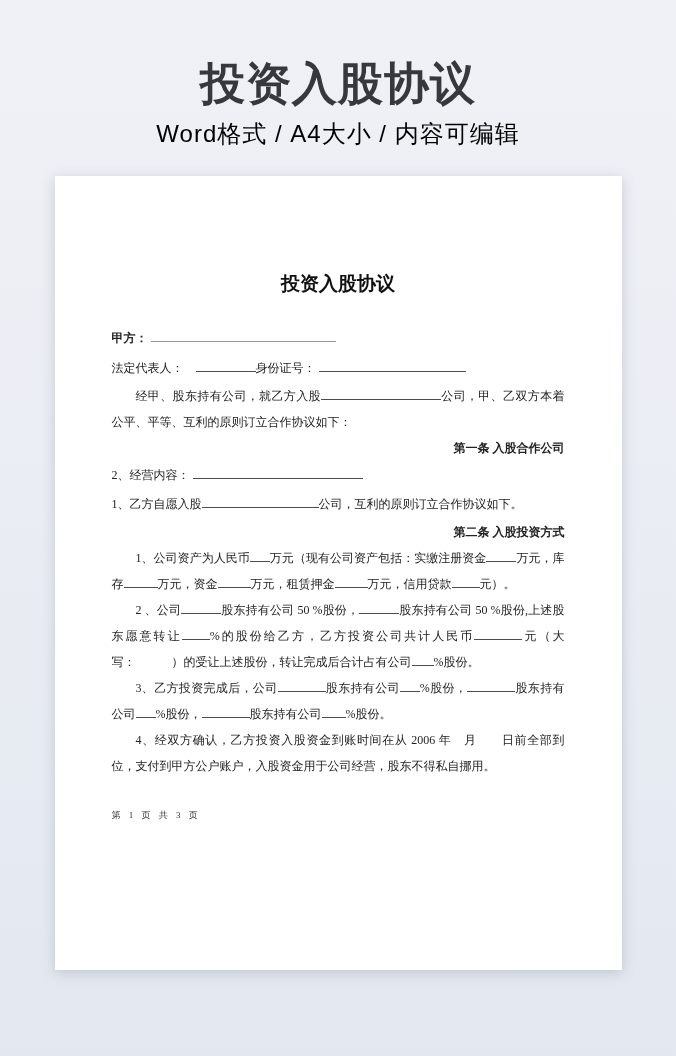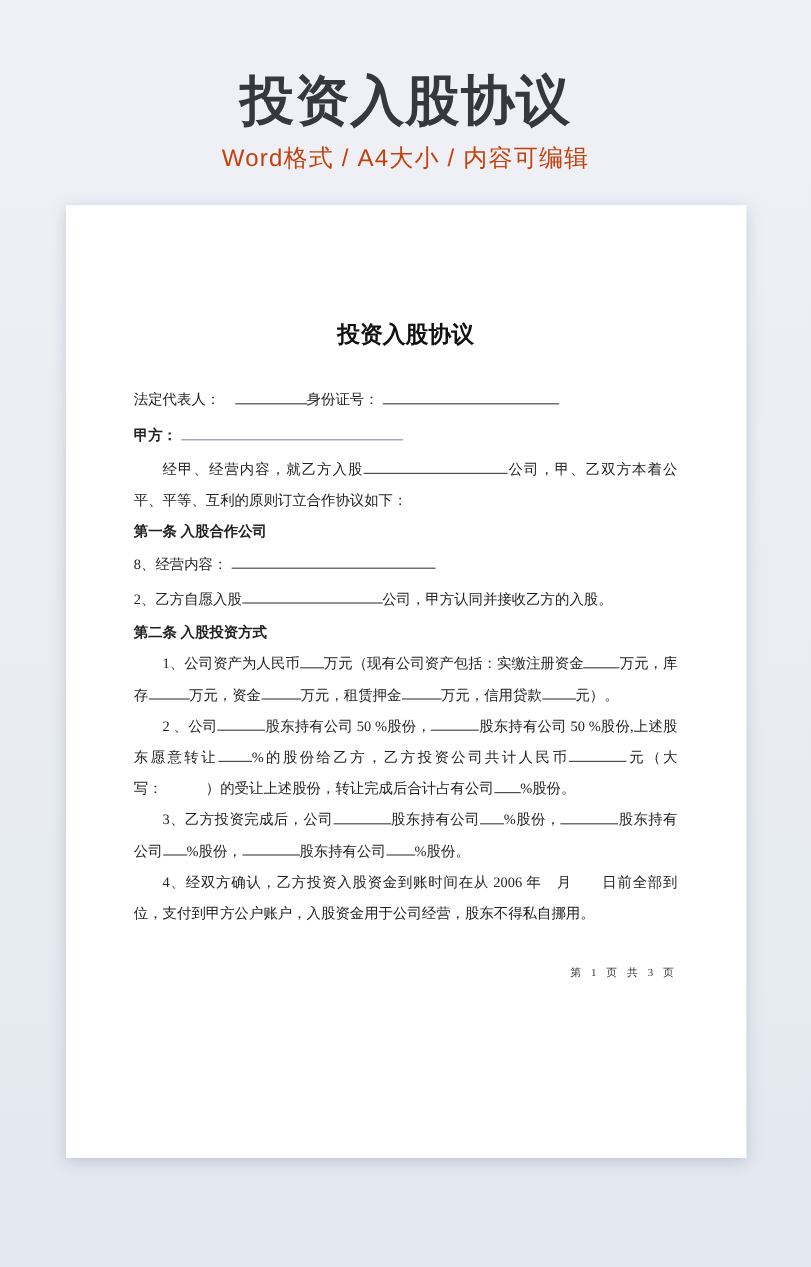--- a/index.html
+++ b/index.html
@@ -12,22 +12,22 @@
   .banner { padding-top: 58px; text-align: center; }
   .banner-title {
     font-size: 45px;
     font-weight: 700;
     color: #35383d;
     line-height: 1.15;
     letter-spacing: 1px;
   }
   .banner-subtitle {
     margin-top: 8px;
-    font-size: 20px;
-    color: #c2410c;
+    font-size: 24px;
+    color: #000000;
     letter-spacing: 1px;
   }
   .page-wrap { margin-top: 26px; }
   .page {
     width: 567px;
     height: 794px;
     margin: 0 auto;
     background: #ffffff;
     box-shadow: 0 3px 12px rgba(96, 106, 128, 0.28);
     padding: 95px 57px 0 57px;
@@ -40,58 +40,58 @@
     font-size: 19px;
     font-weight: 700;
     color: #111111;
     margin-bottom: 26px;
   }
   .doc-body { font-size: 12px; }
   .doc-body p { margin: 0; }
   .field { line-height: 30px; white-space: nowrap; }
   .body { text-align: justify; line-height: 26px; margin-top: 5px; }
   .indent { text-indent: 2em; }
-  .heading { font-weight: 700; line-height: 26px; margin-top: 7px; }
+  .heading { font-weight: 700; line-height: 26px; margin-top: 7px; text-align: right; }
   .item { margin-left: 30px; line-height: 29px; white-space: nowrap; }
   .b { font-weight: 700; }
   .u { text-underline-offset: 3px; }
   .blank {
     display: inline-block;
     height: 14px;
     border-bottom: 1px solid #4c4c4c;
     vertical-align: baseline;
   }
   .blank.gray { border-bottom: 1.5px solid #8e97a3; }
   .blank.light { border-bottom: 1px solid #c6cbd2; }
   .doc-footer {
-    text-align: right;
+    text-align: left;
     font-size: 9px;
     color: #333333;
     letter-spacing: 3px;
     margin-top: 30px;
   }
 </style>
 </head>
 <body>
 
 <div class="banner">
   <div class="banner-title">投资入股协议</div>
   <div class="banner-subtitle">Word格式 / A4大小 / 内容可编辑</div>
 </div>
 
 <div class="page-wrap">
   <div class="page">
     <div class="doc-title">投资入股协议</div>
     <div class="doc-body">
+        <p class="field"><span class="b">甲方：</span><span> </span><span class="blank gray" style="width: 185px;"></span></p>
         <p class="field"><span>法定代表人：</span><span>　</span><span class="blank" style="width: 60px;"></span><span>身份证号：</span><span> </span><span class="blank" style="width: 147px;"></span></p>
-        <p class="field"><span class="b">甲方：</span><span> </span><span class="blank gray" style="width: 185px;"></span></p>
-        <p class="body indent"><span>经甲、经营内容，就乙方入股</span><span class="blank" style="width: 120px;"></span><span class="u">公司</span><span>，甲、乙双方本着公平、平等、互利的原则订立合作协议如下：</span></p>
+        <p class="body indent"><span>经甲、股东持有公司，就乙方入股</span><span class="blank" style="width: 120px;"></span><span class="u">公司</span><span>，甲、乙双方本着公平、平等、互利的原则订立合作协议如下：</span></p>
         <p class="heading"><span>第一条 入股合作公司</span></p>
-        <p class="item"><span>8、经营内容：</span><span> </span><span class="blank" style="width: 170px;"></span></p>
-        <p class="item"><span>2、乙方自愿入股</span><span class="blank" style="width: 117px;"></span><span class="u">公司</span><span>，甲方认同并接收乙方的入股。</span></p>
+        <p class="item"><span>2、经营内容：</span><span> </span><span class="blank" style="width: 170px;"></span></p>
+        <p class="item"><span>1、乙方自愿入股</span><span class="blank" style="width: 117px;"></span><span class="u">公司</span><span>，互利的原则订立合作协议如下。</span></p>
         <p class="heading"><span>第二条 入股投资方式</span></p>
         <p class="body indent"><span>1、公司资产为人民币</span><span class="blank" style="width: 20px;"></span><span>万元（现有公司资产包括：实缴注册资金</span><span class="blank" style="width: 30px;"></span><span>万元，库存</span><span class="blank" style="width: 34px;"></span><span>万元，资金</span><span class="blank" style="width: 33px;"></span><span>万元，租赁押金</span><span class="blank" style="width: 33px;"></span><span>万元，信用贷款</span><span class="blank" style="width: 28px;"></span><span>元）。</span></p>
         <p class="body indent"><span>2 、公司</span><span class="blank" style="width: 40px;"></span><span>股东持有公司</span><span class="u"> 50 %</span><span>股份，</span><span class="blank" style="width: 40px;"></span><span>股东持有公司</span><span class="u"> 50 %</span><span>股份,上述股东愿意转让</span><span class="blank" style="width: 28px;"></span><span class="u">%</span><span>的股份给乙方，乙方投资公司共计人民币</span><span class="blank" style="width: 48px;"></span><span>元（大写：　　　）的受让上述股份，转让完成后合计占有公司</span><span class="blank" style="width: 22px;"></span><span class="u">%</span><span>股份。</span></p>
         <p class="body indent"><span>3、乙方投资完成后，公司</span><span class="blank" style="width: 48px;"></span><span>股东持有公司</span><span class="blank" style="width: 20px;"></span><span class="u">%</span><span>股份，</span><span class="blank" style="width: 48px;"></span><span>股东持有公司</span><span class="blank" style="width: 20px;"></span><span class="u">%</span><span>股份，</span><span class="blank" style="width: 48px;"></span><span>股东持有公司</span><span class="blank" style="width: 24px;"></span><span class="u">%</span><span>股份。</span></p>
         <p class="body indent"><span>4、经双方确认，乙方投资入股资金到账时间在从 2006 年　月　　日前全部到位，支付到甲方公户账户，入股资金用于公司经营，股东不得私自挪用。</span></p>
       </div>
     <div class="doc-footer">第 1 页 共 3 页</div>
   </div>
 </div>
 

